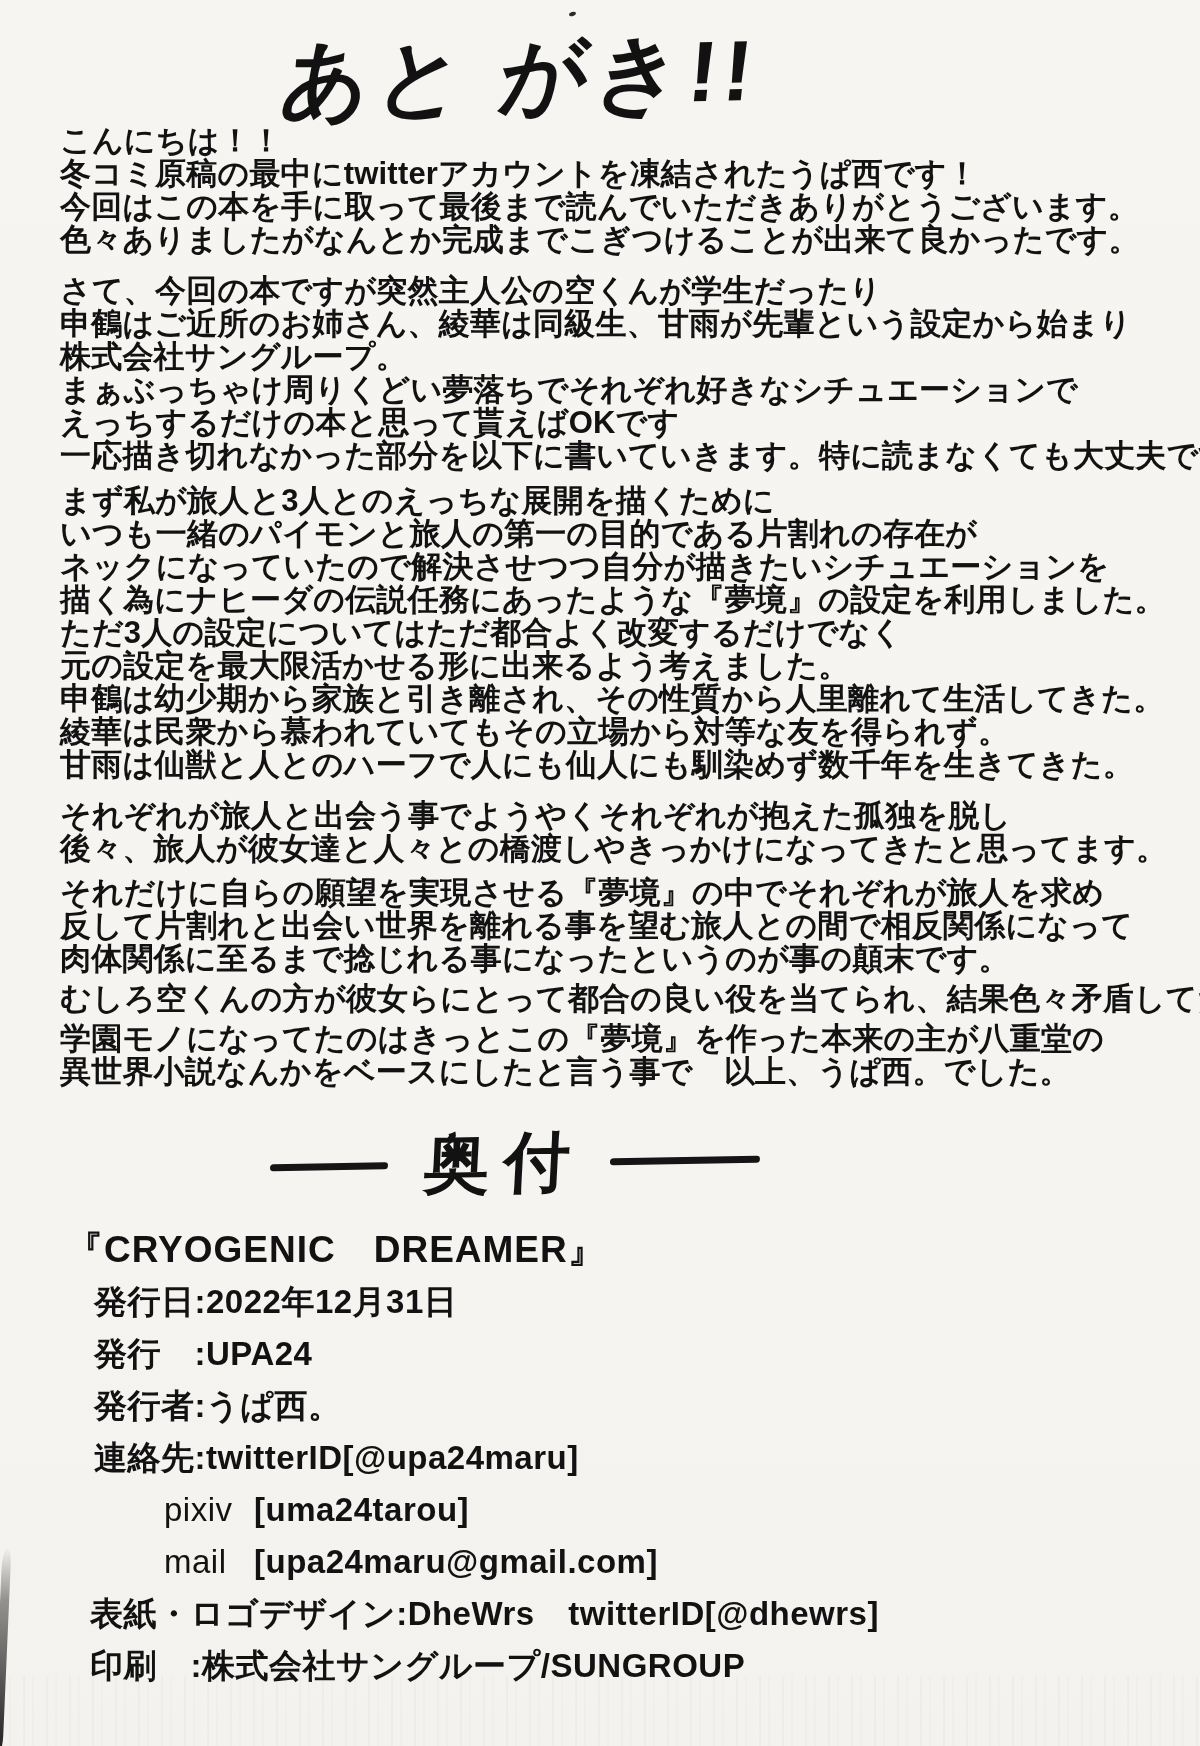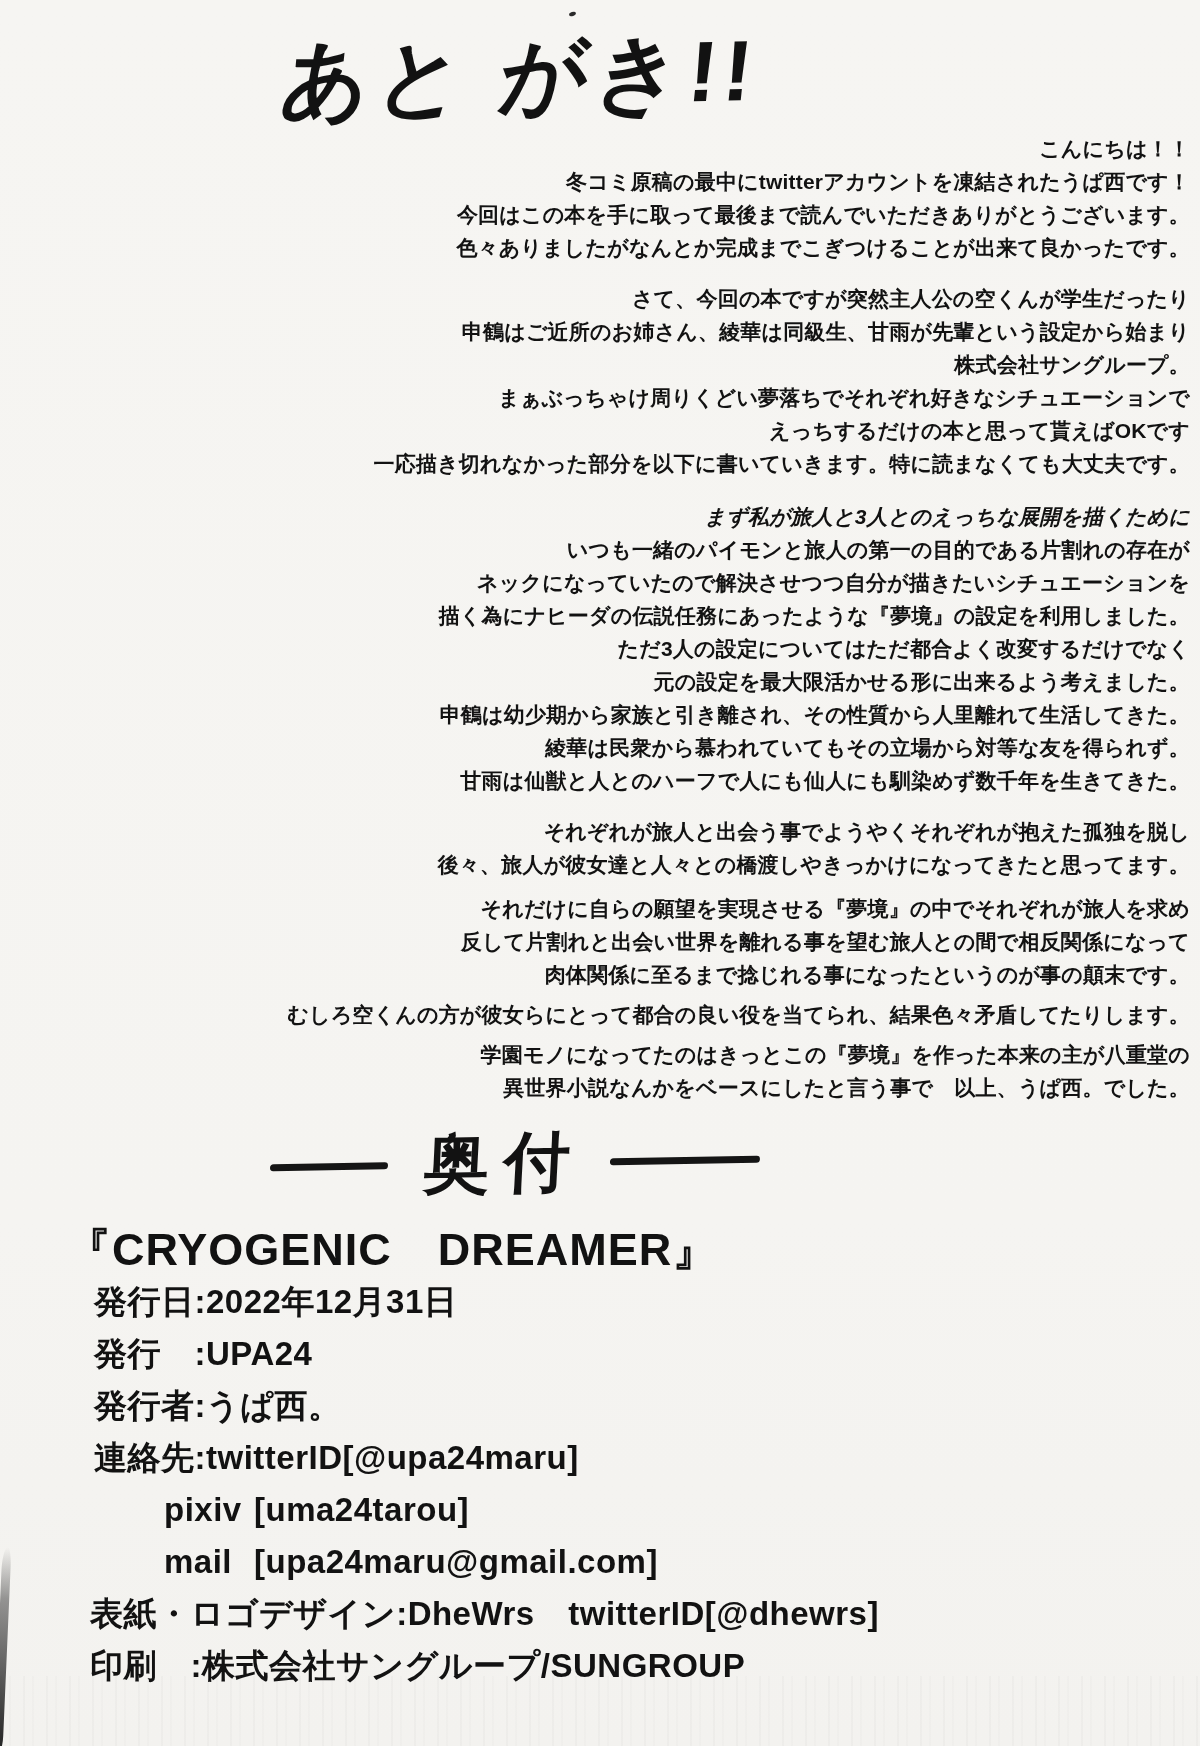--- a/index.html
+++ b/index.html
@@ -41,30 +41,29 @@
   .page-title {
     position: absolute; top: 18px; left: 0; width: 1040px;
     text-align: center;
     font-size: 86px; font-weight: 700;
     letter-spacing: 6px;
     transform: skewX(-7deg) rotate(-1.2deg);
     white-space: nowrap;
   }
 
   .body-text {
-    position: absolute; top: 132px; left: 60px; width: 1130px;
-    font-size: 21px; font-weight: 700;
+    position: absolute; top: 124px; left: 60px; width: 1130px;
+    font-size: 31px; font-weight: 700;
     line-height: 33px;
     letter-spacing: 0.2px;
     white-space: nowrap;
-    text-align: right;
   }
   .line { height: 33px; }
   .gA { margin-top: 18px; }   
-  .gB { margin-top: 20px; font-style: italic; }   
+  .gB { margin-top: 12px; }   
   .gC { margin-top: 11px; }
   .gD { margin-top: 7px; }
 
   .okuzuke-header {
     position: absolute; top: 1118px; left: 0; width: 1030px;
     text-align: center; white-space: nowrap;
   }
   .okuzuke-inner {
     display: inline-flex; align-items: center; gap: 26px;
     transform: rotate(-1deg) skewX(-4deg);
@@ -78,24 +77,24 @@
     padding-left: 10px;
   }
 
   .colophon {
     position: absolute; top: 1224px; left: 66px;
     font-size: 33px; font-weight: 700;
     letter-spacing: 0.5px;
     white-space: nowrap;
   }
   .c-row { height: 52px; line-height: 52px; }
-  .c-book { margin-left: 0; font-size: 45px; letter-spacing: 1px; }
+  .c-book { margin-left: 0; font-size: 37px; letter-spacing: 1px; }
   .c-main { margin-left: 28px; }
   .c-sub  { margin-left: 98px; }
-  .c-sub .svc { display: inline-block; width: 90px; font-weight: 700; }
+  .c-sub .svc { display: inline-block; width: 90px; font-weight: 400; }
   .c-wide { margin-left: 24px; }
 </style>
 </head>
 <body>
 
 <div class="page">
 
   <div class="speck"></div>
 
   <div class="page-title">あと がき!!</div>

